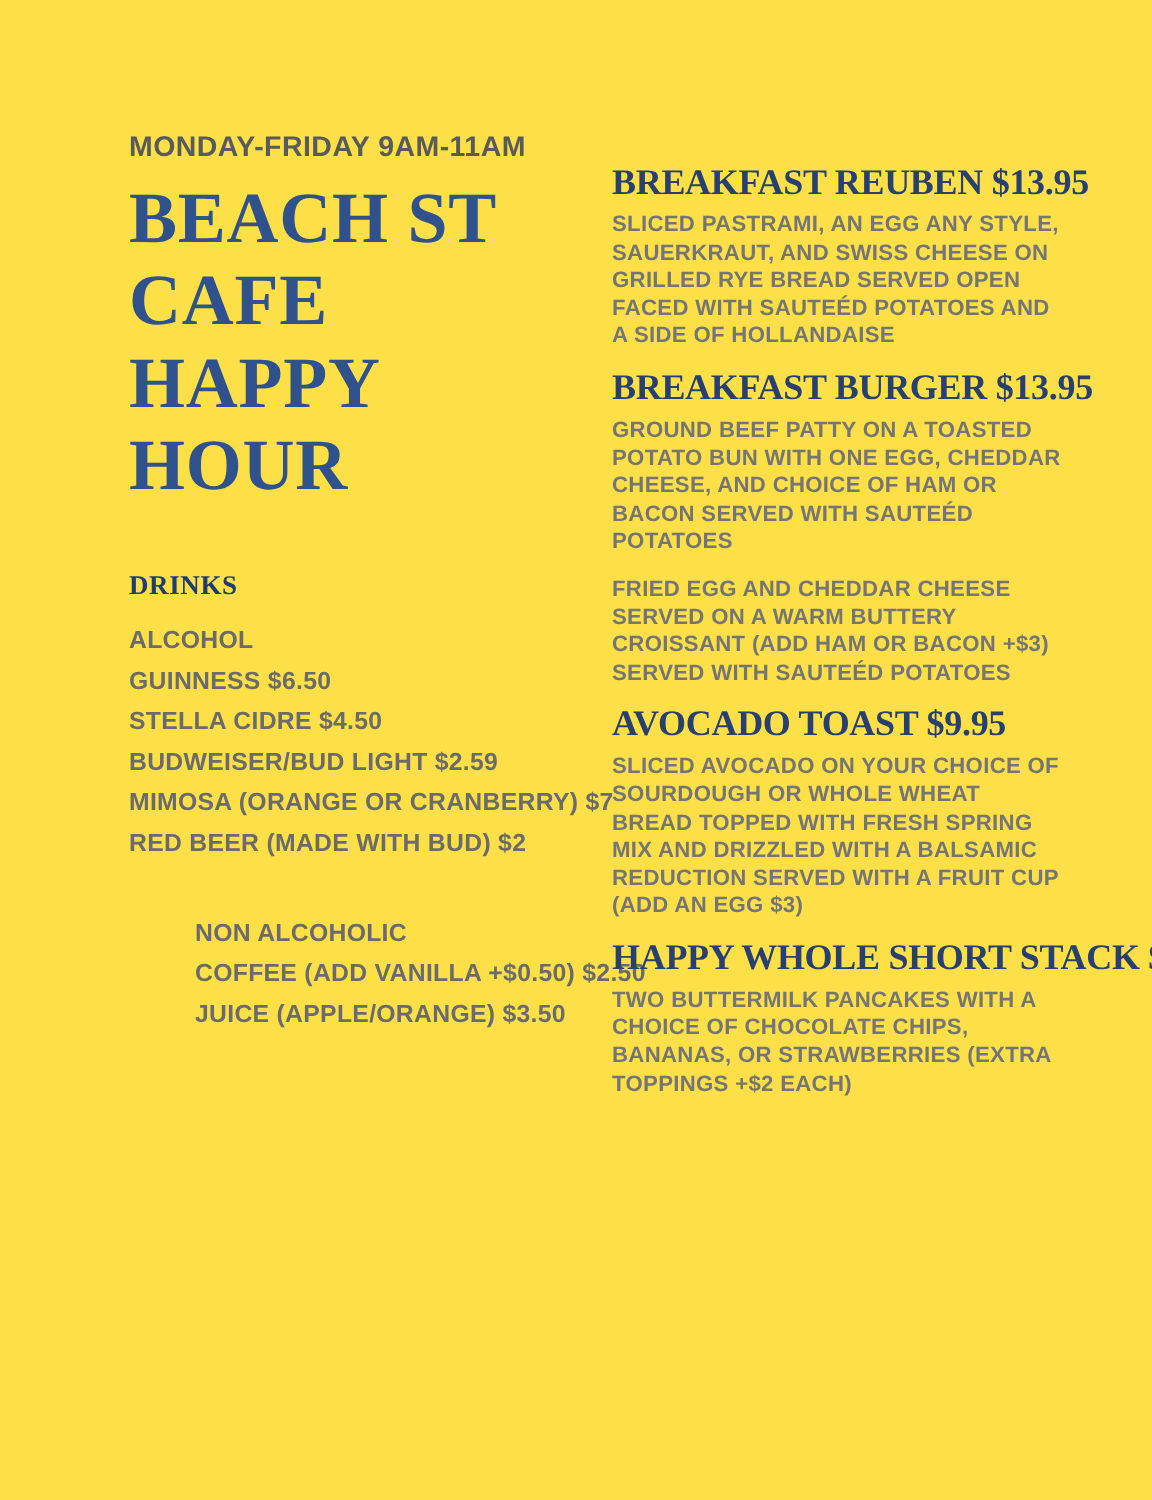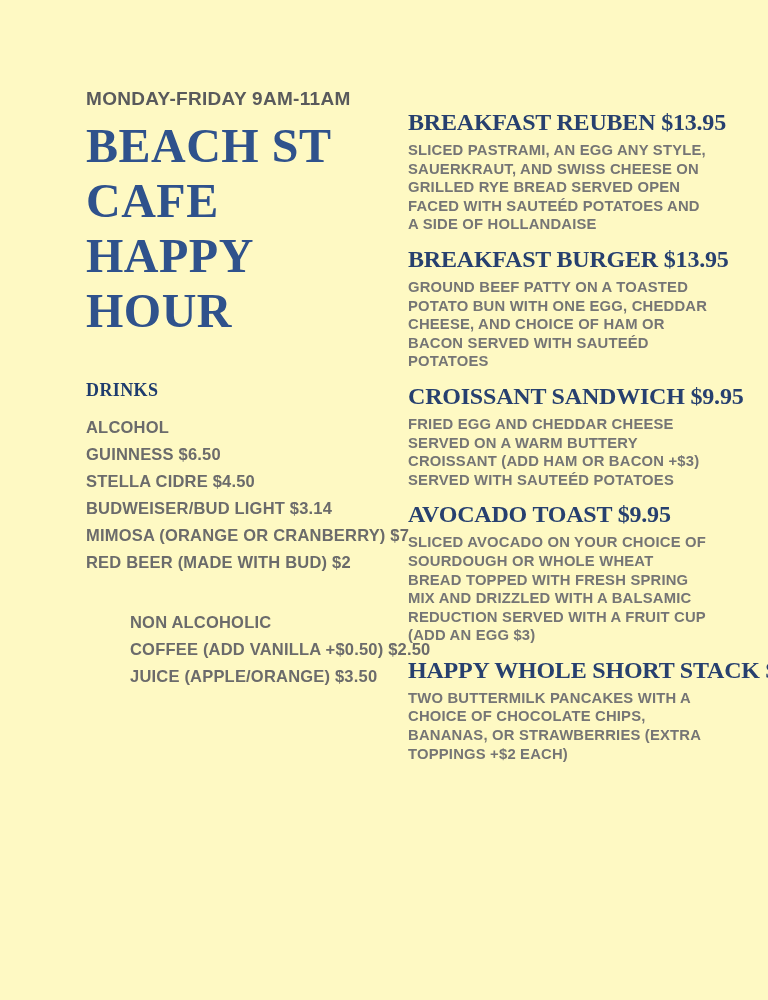--- a/index.html
+++ b/index.html
@@ -1,21 +1,21 @@
 <!DOCTYPE html>
 <html><head>
 <meta charset="utf-8">
 <style>
   * { box-sizing: border-box; }
   html, body { margin: 0; padding: 0; background: #ffffff; }
   .page {
     position: relative;
     width: 768px;
     height: 1000px;
-    background: #fef9c3;
+    background: #fde047;
     overflow: hidden;
     font-family: "Liberation Sans", sans-serif;
   }
   
   .left-col {
     position: absolute;
     left: 86px;
     top: 88px;
     width: 322px;
   }
@@ -95,21 +95,21 @@
       <div>HAPPY</div>
       <div>HOUR</div>
     </h1>
 
     <h2 class="drinks-heading">DRINKS</h2>
 
     <div class="drink-group">
       <div class="drink-line">ALCOHOL</div>
       <div class="drink-line">GUINNESS $6.50</div>
       <div class="drink-line">STELLA CIDRE $4.50</div>
-      <div class="drink-line">BUDWEISER/BUD LIGHT $3.14</div>
+      <div class="drink-line">BUDWEISER/BUD LIGHT $2.59</div>
       <div class="drink-line">MIMOSA (ORANGE OR CRANBERRY) $7</div>
       <div class="drink-line">RED BEER (MADE WITH BUD) $2</div>
     </div>
 
     <div class="drink-group second">
       <div class="drink-line">NON ALCOHOLIC</div>
       <div class="drink-line">COFFEE (ADD VANILLA +$0.50) $2.50</div>
       <div class="drink-line">JUICE (APPLE/ORANGE) $3.50</div>
     </div>
   </div>
@@ -126,24 +126,20 @@
 
     <section class="menu-section">
       <h3 class="item-heading">
         <span>BREAKFAST BURGER</span>
         <span>$13.95</span>
       </h3>
       <p class="item-desc">GROUND BEEF PATTY ON A TOASTED POTATO BUN WITH ONE EGG, CHEDDAR CHEESE, AND CHOICE OF HAM OR BACON SERVED WITH SAUTEÉD POTATOES</p>
     </section>
 
     <section class="menu-section">
-      <h3 class="item-heading">
-        <span>CROISSANT SANDWICH</span>
-        <span>$9.95</span>
-      </h3>
       <p class="item-desc">FRIED EGG AND CHEDDAR CHEESE SERVED ON A WARM BUTTERY CROISSANT (ADD HAM OR BACON +$3) SERVED WITH SAUTEÉD POTATOES</p>
     </section>
 
     <section class="menu-section">
       <h3 class="item-heading">
         <span>AVOCADO TOAST</span>
         <span>$9.95</span>
       </h3>
       <p class="item-desc">SLICED AVOCADO ON YOUR CHOICE OF SOURDOUGH OR WHOLE WHEAT BREAD TOPPED WITH FRESH SPRING MIX AND DRIZZLED WITH A BALSAMIC REDUCTION SERVED WITH A FRUIT CUP (ADD AN EGG $3)</p>
     </section>

